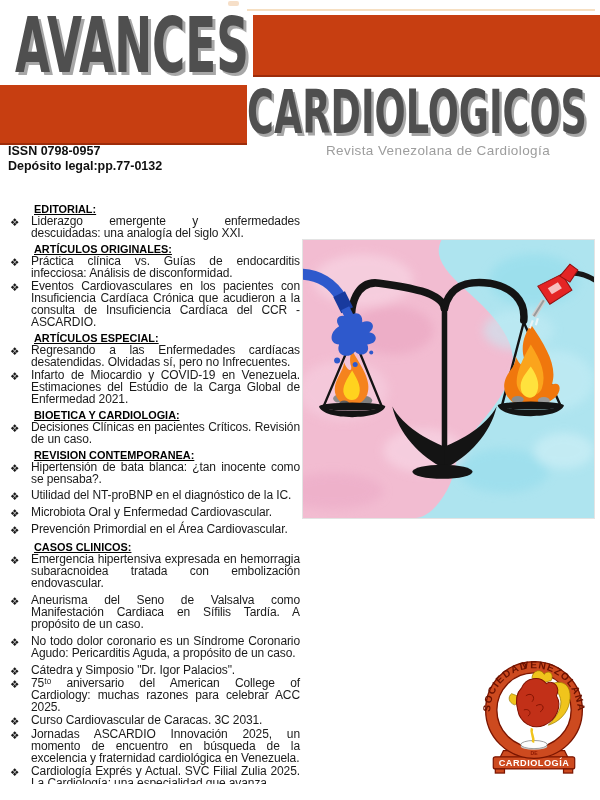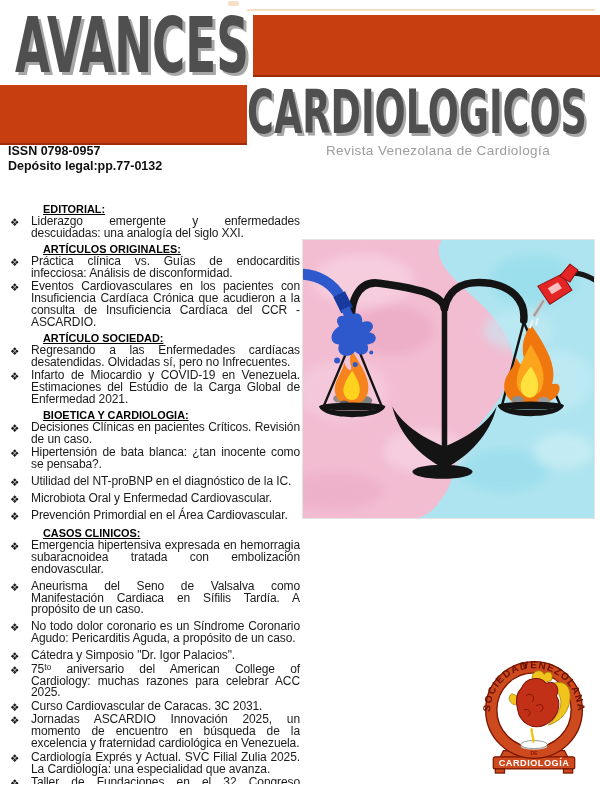--- a/index.html
+++ b/index.html
@@ -14,21 +14,21 @@
   .bar2{left:0;top:85px;width:247px;height:58px;}
   .title-avances{position:absolute;left:10px;top:6px;width:246px;height:82px;}
   .title-cardio{position:absolute;left:244px;top:80px;width:348px;height:64px;}
   .title-svg text{font-family:"DejaVu Sans",sans-serif;font-weight:bold;}
   .issn{position:absolute;left:8px;top:144px;font-size:12.5px;font-weight:700;color:#101010;line-height:15px;}
   .subtitle{position:absolute;left:282px;top:143px;width:312px;text-align:center;
             color:var(--gray,#9d9d9d);font-size:13.5px;line-height:15.5px;letter-spacing:.4px;}
 
   
   #toc{position:absolute;left:8px;top:200px;width:292px;}
-  .toc-heading{font-weight:700;text-decoration:underline;font-size:10.9px;margin:3px 9px 1px;color:#000;padding-left:26px;}
+  .toc-heading{font-weight:700;text-decoration:underline;font-size:10.9px;margin:3px 0 1px;color:#000;padding-left:26px;}
   .toc-item{display:flex;margin:0 0 1.5px;}
   .spaced .toc-item{margin-bottom:5px;}
   .toc-item .bullet{flex:none;width:21px;font-size:10.5px;padding-left:2px;color:#1a1a1a;}
   .toc-item .txt{flex:1;font-size:12px;line-height:11.9px;text-align:justify;letter-spacing:-.1px;color:#1a1a1a;}
 
   
   .illustration{position:absolute;left:302px;top:239px;width:291px;height:278px;border:1px solid #e3e3e3;}
   .illustration svg,.logo svg{display:block;width:100%;height:100%;}
   .logo{position:absolute;left:477px;top:650px;width:114px;height:126px;}
 
@@ -82,38 +82,39 @@
         <div class="toc-item">
           <span class="bullet">❖</span>
           <span class="txt">Práctica clínica vs. Guías de endocarditis infecciosa: Análisis de disconformidad.</span>
         </div>
         <div class="toc-item">
           <span class="bullet">❖</span>
           <span class="txt">Eventos Cardiovasculares en los pacientes con Insuficiencia Cardíaca Crónica que acudieron a la consulta de Insuficiencia Cardíaca del CCR - ASCARDIO.</span>
         </div>
       </section>
       <section class="toc-section">
-        <div class="toc-heading">ARTÍCULO SOCIEDAD:</div>
+        <div class="toc-heading">ARTÍCULOS ESPECIAL:</div>
         <div class="toc-item">
           <span class="bullet">❖</span>
           <span class="txt">Regresando a las Enfermedades cardíacas desatendidas. Olvidadas sí, pero no Infrecuentes.</span>
         </div>
         <div class="toc-item">
           <span class="bullet">❖</span>
           <span class="txt">Infarto de Miocardio y COVID-19 en Venezuela. Estimaciones del Estudio de la Carga Global de Enfermedad 2021.</span>
         </div>
       </section>
       <section class="toc-section">
         <div class="toc-heading">BIOETICA Y CARDIOLOGIA:</div>
         <div class="toc-item">
           <span class="bullet">❖</span>
           <span class="txt">Decisiones Clínicas en pacientes Críticos. Revisión de un caso.</span>
         </div>
       </section>
       <section class="toc-section spaced">
+        <div class="toc-heading">REVISION CONTEMPORANEA:</div>
         <div class="toc-item">
           <span class="bullet">❖</span>
           <span class="txt">Hipertensión de bata blanca: ¿tan inocente como se pensaba?.</span>
         </div>
         <div class="toc-item">
           <span class="bullet">❖</span>
           <span class="txt">Utilidad del NT-proBNP en el diagnóstico de la IC.</span>
         </div>
         <div class="toc-item">
           <span class="bullet">❖</span>

